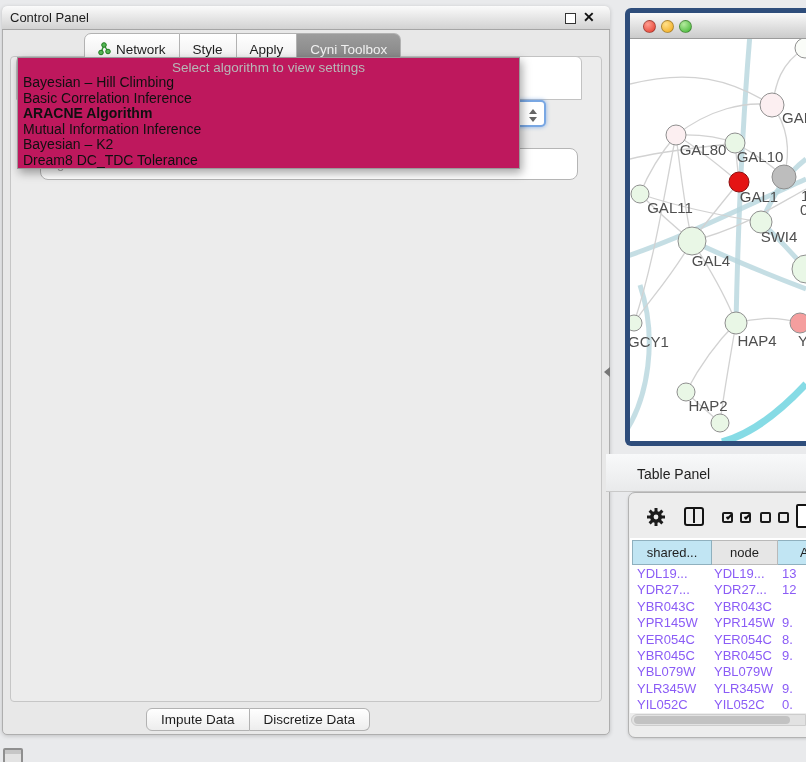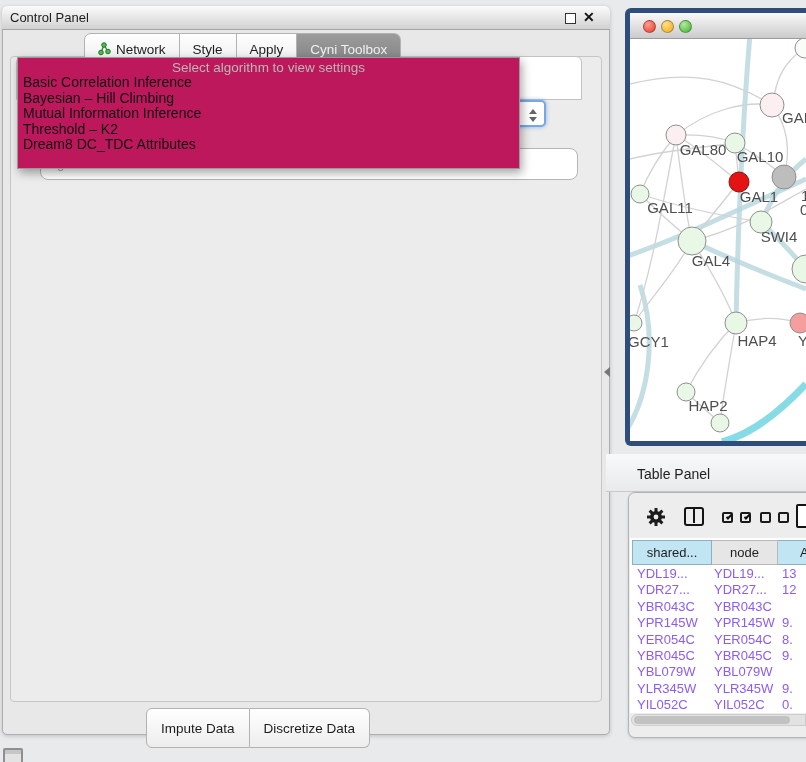--- a/index.html
+++ b/index.html
@@ -121,21 +121,21 @@
 
   #settings-vscroll { position:absolute; left:579px; top:192px; width:14px; height:476px;
     background:#f4f4f4; border:1px solid #d8d8d8; border-radius:7px; }
   #settings-vthumb { position:absolute; left:581.5px; top:196px; width:9px; height:352px;
     background:#b9b9b9; border-radius:5px; }
 
   #apply-btn { position:absolute; left:268px; top:676px; width:70px; height:22px;
     background:linear-gradient(#ffffff,#dfdfdf); border:1px solid #9a9a9a; border-radius:5px;
     font-size:13.5px; color:#111; text-align:center; line-height:20px; }
 
-  #bottom-tabs { position:absolute; left:146px; top:708px; height:40px; display:flex; z-index:4;text-align:center; }
+  #bottom-tabs { position:absolute; left:146px; top:708px; height:23px; display:flex; z-index:4;text-align:center; }
   .btab { display:flex; align-items:center; padding:0 14px; font-size:13.5px; color:#1d1d1d;
     background:linear-gradient(#ffffff,#ededed); border:1px solid #b2b2b2; border-left:none; }
   .btab:first-child { border-left:1px solid #b2b2b2; border-radius:6px 0 0 6px; }
   .btab:last-child { border-radius:0 6px 6px 0; }
   .btab.sel { background:linear-gradient(#9c9c9c,#828282); color:#f1f1f1; }
 
   #divider-arrow { position:absolute; left:604px; top:367px; width:0; height:0;
     border-top:5px solid transparent; border-bottom:5px solid transparent; border-right:6px solid #777; }
 
   #mini-icon { position:absolute; left:3px; top:748px; width:20px; height:18px;
@@ -231,25 +231,26 @@
     <span class="stepper">
         <span class="arr-up"></span>
         <span class="arr-dn"></span>
       </span>
   </div>
   <div id="behind-table-combo">galFiltered.sif default node</div>
 
   <div id="algo-popup">
     <div id="popup-placeholder">Select algorithm to view settings</div>
     <div id="popup-items">
+        <div class="popup-item">Bayesian – Hill Climbing</div>
         <div class="popup-item">Basic Correlation Inference</div>
-        <div class="popup-item">Bayesian – Hill Climbing</div>
+        <div class="popup-item sel">ARACNE Algorithm</div>
         <div class="popup-item">Mutual Information Inference</div>
-        <div class="popup-item">Threshold – K2</div>
-        <div class="popup-item">Dream8 DC_TDC Attributes</div>
+        <div class="popup-item">Bayesian – K2</div>
+        <div class="popup-item">Dream8 DC_TDC Tolerance</div>
       </div>
   </div>
 
   <div class="group" id="grp-settings"></div>
   <div class="gtitle t-black" id="grp-settings-title">Cyni Algorithm Settings</div>
 
   <div class="group" id="grp-algdef"></div>
   <div class="gtitle t-blue" id="grp-algdef-title">Algorithm Definition</div>
 
   <div class="flabel" id="lbl-aracne">Aracne Mode:</div>

